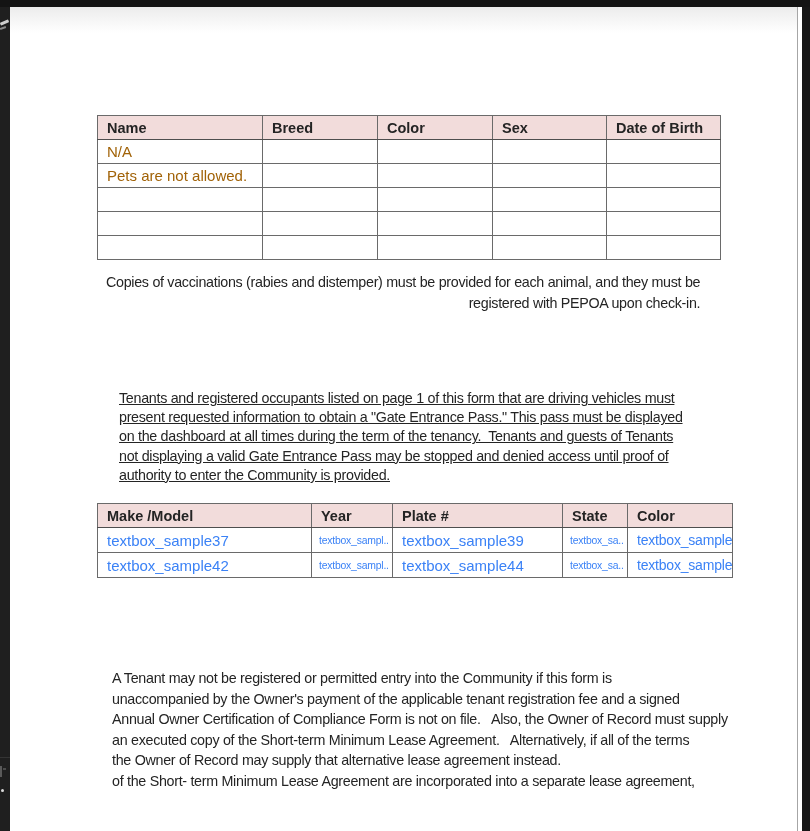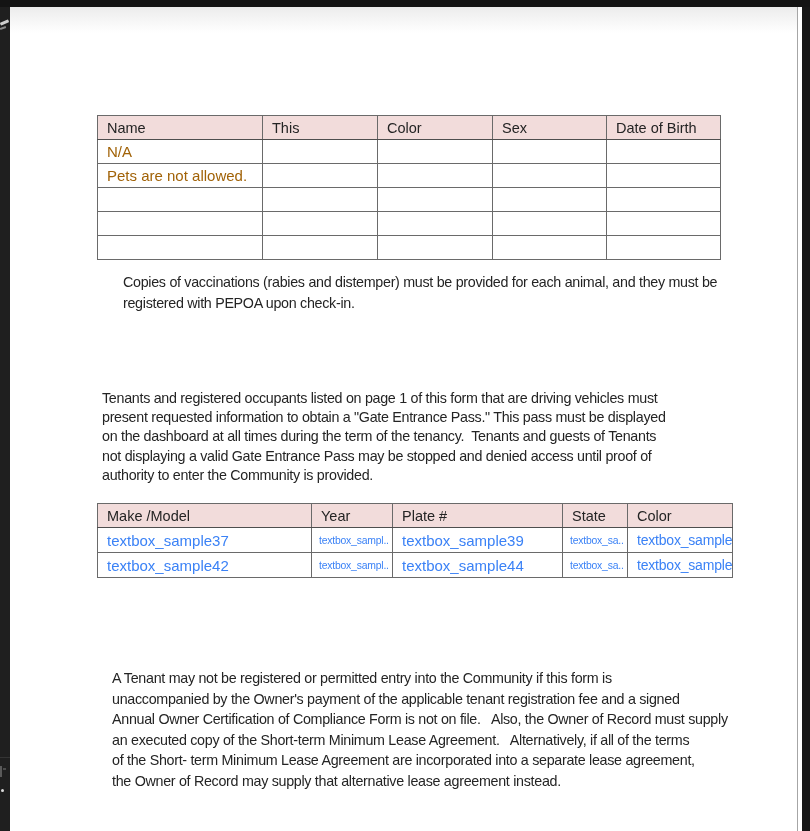--- a/index.html
+++ b/index.html
@@ -33,60 +33,60 @@
   }
   #reg-title{top:67px;}
   #veh-title{top:340px;}
   #admin-title{top:799px;font-size:17px;}
 
   
   table{border-collapse:collapse;table-layout:fixed;position:absolute;z-index:2;}
   th,td{border:1px solid #6a6a6a;padding:0 0 0 9px;text-align:left;vertical-align:middle;overflow:hidden;white-space:nowrap;}
   thead th{
     background:var(--table-header-bg, #f2dcdb);
-    font-weight:normal;font-size:14.5px;color:#242424;
+    font-weight:bold;font-size:14.5px;color:#242424;
     height:23px;border-bottom:1.5px solid #4e4e4e;
   }
   table{border:1px solid #555;}
 
   #animals-table{left:97px;top:115px;width:623px;}
   #animals-table tbody td{height:23px;font-size:15px;color:#a16207;}
 
   #vehicles-table{left:97px;top:503px;width:635px;}
   #vehicles-table tbody td{height:24px;color:#3b82f6;}
   #vehicles-table tbody td.big{font-size:15px;}
   #vehicles-table tbody td.small{font-size:10.4px;padding-left:7px;letter-spacing:-0.2px;}
   #vehicles-table tbody td.mid{font-size:14px;letter-spacing:-0.2px;}
 
   
   .para{position:absolute;z-index:2;font-size:14.3px;letter-spacing:-0.3px;color:#242424;}
   .para .ln{white-space:pre;}
-  #note-para{left:123px;top:272px;line-height:20.5px;}
-  #intro-para{left:102px;top:389px;line-height:19.2px;}
+  #note-para{left:106px;top:272px;line-height:20.5px;text-align:right;}
+  #intro-para{left:119px;top:389px;line-height:19.2px;text-decoration:underline;}
   #legal-para{left:112px;top:668px;line-height:20.6px;}
 </style>
 </head>
 <body>
 
 <div class="page"></div>
 
 <div class="doc-heading" id="reg-title">REGISTERED ANIMALS</div>
 
 <table id="animals-table">
   <colgroup>
     <col style="width:165px">
       <col style="width:115px">
       <col style="width:115px">
       <col style="width:114px">
       <col style="width:114px">
   </colgroup>
   <thead>
     <tr>
       <th>Name</th>
-      <th>This</th>
+      <th>Breed</th>
       <th>Color</th>
       <th>Sex</th>
       <th>Date of Birth</th>
     </tr>
   </thead>
   <tbody>
     <tr>
       <td>N/A</td>
       <td></td>
       <td></td>
@@ -172,22 +172,22 @@
       <td class="mid">textbox_sample46</td>
     </tr>
   </tbody>
 </table>
 
 <div class="para" id="legal-para">
   <div class="ln">A Tenant may not be registered or permitted entry into the Community if this form is</div>
   <div class="ln">unaccompanied by the Owner's payment of the applicable tenant registration fee and a signed</div>
   <div class="ln">Annual Owner Certification of Compliance Form is not on file.   Also, the Owner of Record must supply</div>
   <div class="ln">an executed copy of the Short-term Minimum Lease Agreement.   Alternatively, if all of the terms</div>
+  <div class="ln">the Owner of Record may supply that alternative lease agreement instead.</div>
   <div class="ln">of the Short- term Minimum Lease Agreement are incorporated into a separate lease agreement,</div>
-  <div class="ln">the Owner of Record may supply that alternative lease agreement instead.</div>
 </div>
 
 <div class="doc-heading" id="admin-title">FOR ADMINISTRATION USE ONLY</div>
 
 <div class="page-edge-line"></div>
 <div class="frame-top"></div>
 <div class="frame-left"></div>
 <div class="frame-right"></div>
 <div class="frag-top"></div>
 <div class="frag-top2"></div>

